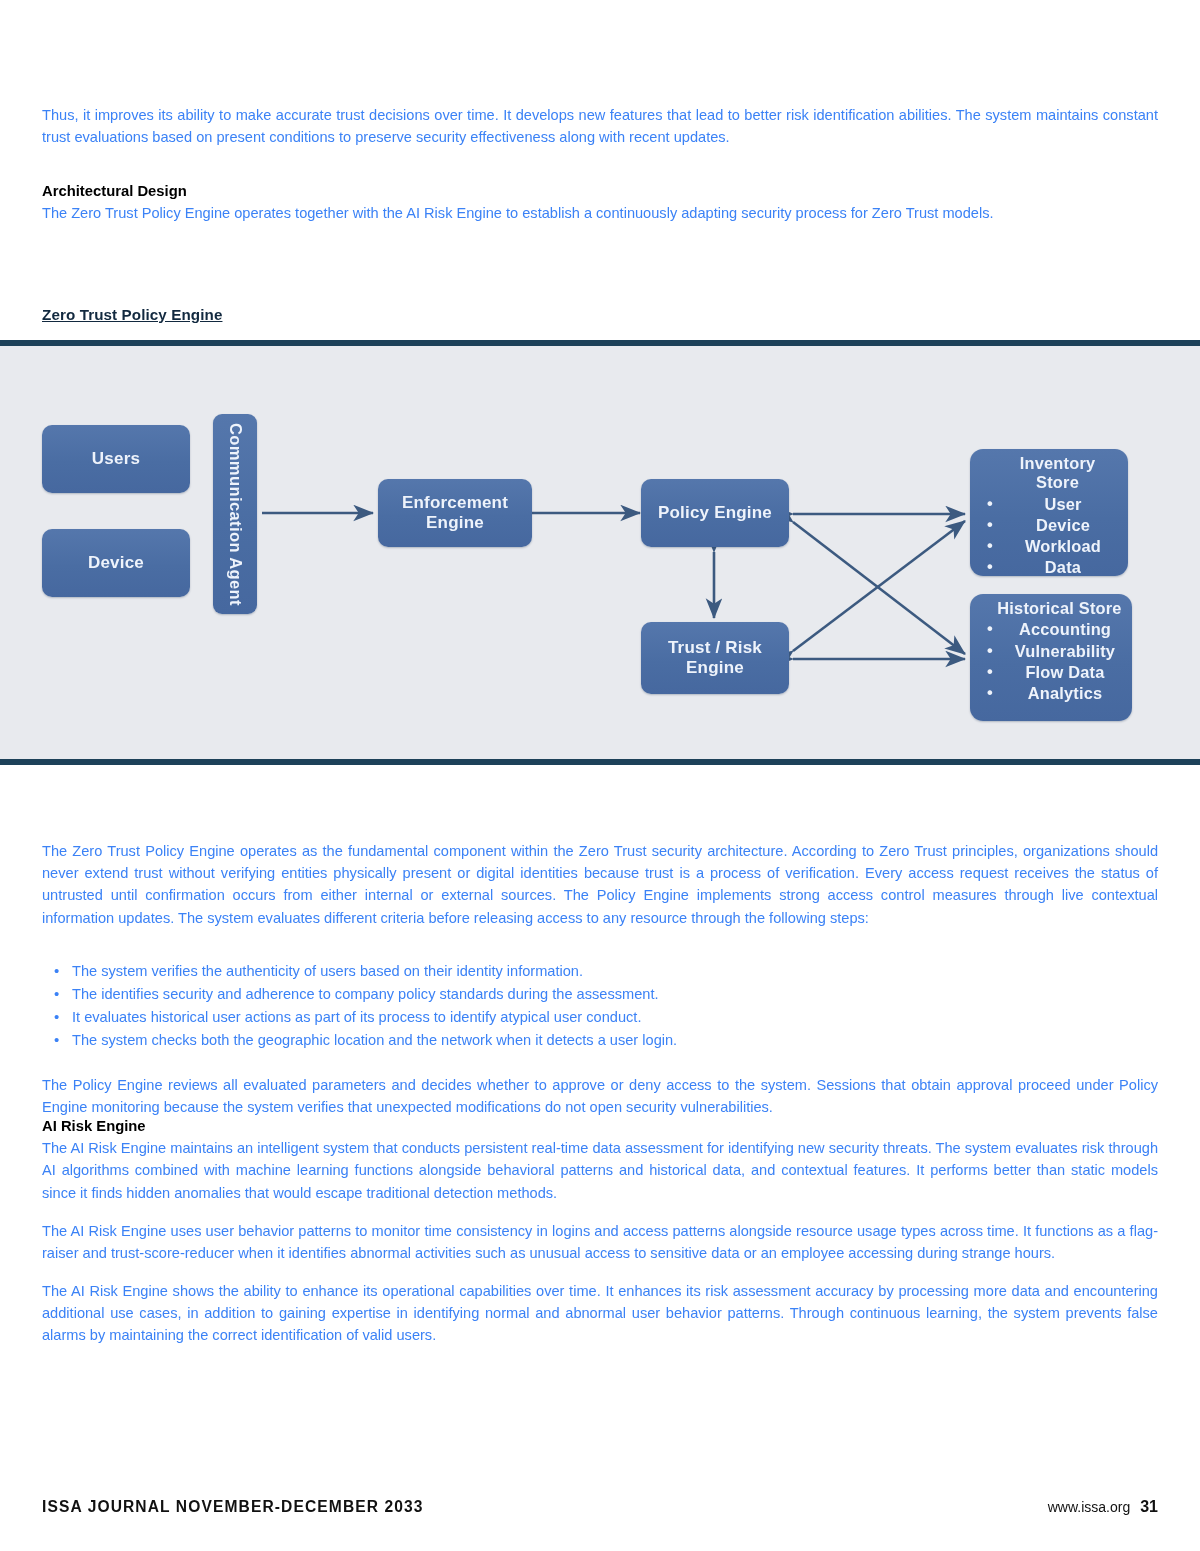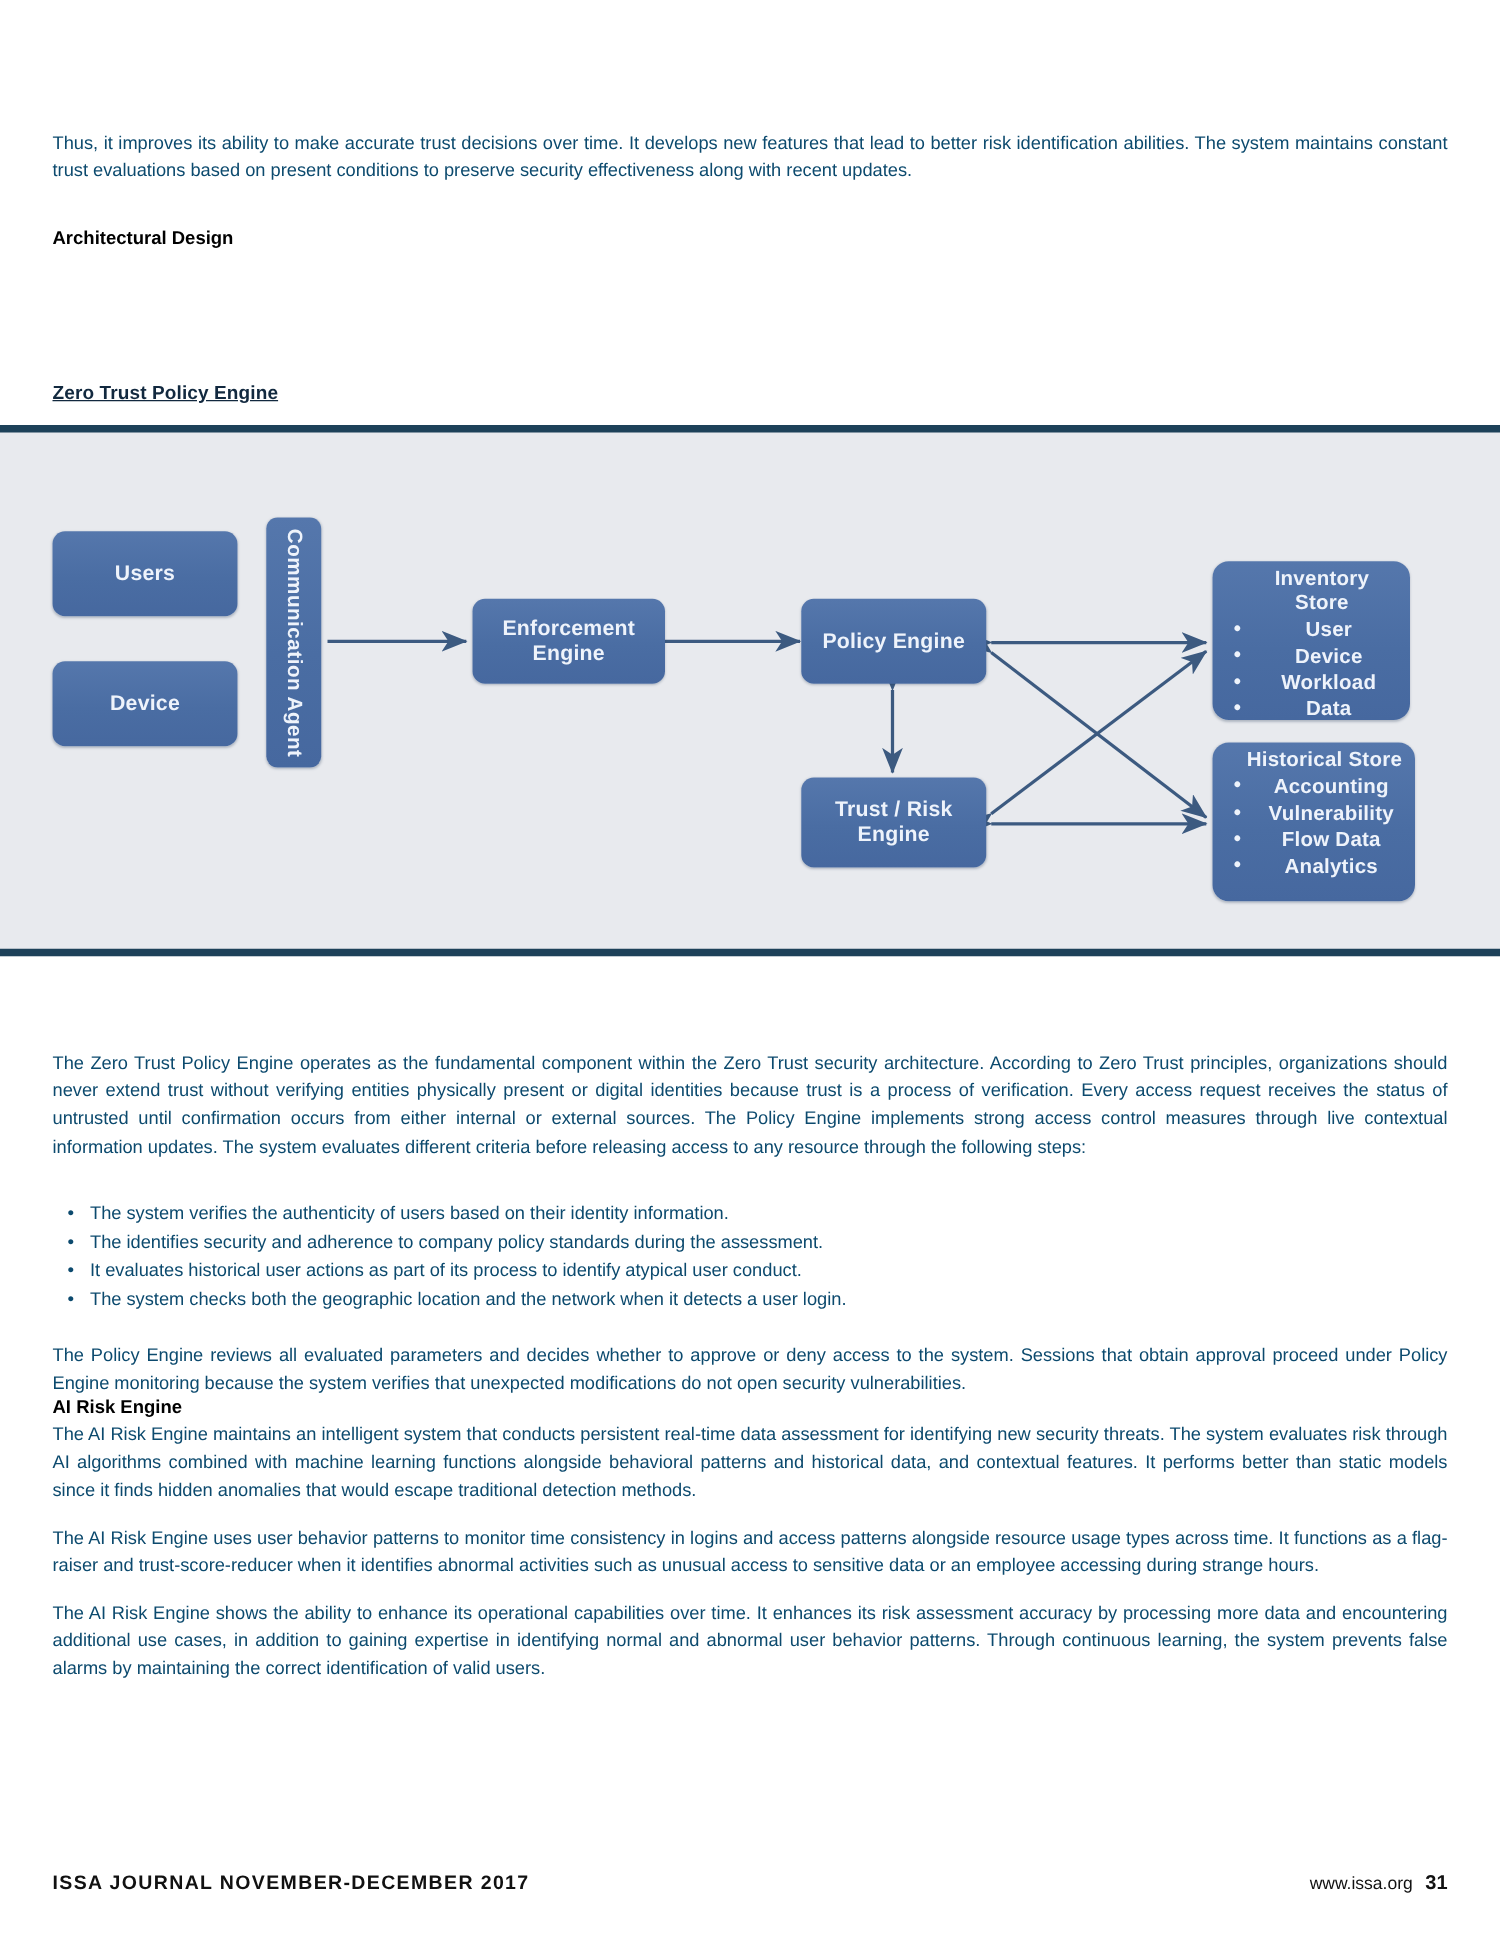--- a/index.html
+++ b/index.html
@@ -24,21 +24,21 @@
   .col {
     position: absolute;
     left: 42px;
     width: 1116px;
   }
   p.body, .bullets li {
     font-size: 14.6px;
     line-height: 1.52;
     text-align: justify;
     margin: 0;
-    color: #0c4a6e;
+    color: #3b82f6;
   }
   p.body + p.body { margin-top: 16px; }
   h3.sub {
     font-size: 14.8px;
     font-weight: bold;
     margin: 0;
     color: #000;
     line-height: 1.5;
   }
   .bullets {
@@ -195,20 +195,21 @@
 <body>
 
 <div class="page">
 
   <div class="col" style="top:104px;">
     <p class="body">Thus, it improves its ability to make accurate trust decisions over time. It develops new features that lead to better risk identification abilities. The system maintains constant trust evaluations based on present conditions to preserve security effectiveness along with recent updates.</p>
   </div>
 
   <div class="col" style="top:180px;">
     <h3 class="sub">Architectural Design</h3>
+    <p class="body">The Zero Trust Policy Engine operates together with the AI Risk Engine to establish a continuously adapting security process for Zero Trust models.</p>
   </div>
 
   <div class="fig-caption">Zero Trust Policy Engine</div>
 
   <div class="figure-band">
     <div class="figure-inner">
       <div class="diagram">
 
         <svg class="arrows" viewBox="0 0 1200 413">
           <defs>
@@ -291,19 +292,19 @@
   </div>
 
   <div class="col" style="top:1115px;">
     <h3 class="sub">AI Risk Engine</h3>
     <p class="body">The AI Risk Engine maintains an intelligent system that conducts persistent real-time data assessment for identifying new security threats. The system evaluates risk through AI algorithms combined with machine learning functions alongside behavioral patterns and historical data, and contextual features. It performs better than static models since it finds hidden anomalies that would escape traditional detection methods.</p>
     <p class="body">The AI Risk Engine uses user behavior patterns to monitor time consistency in logins and access patterns alongside resource usage types across time. It functions as a flag-raiser and trust-score-reducer when it identifies abnormal activities such as unusual access to sensitive data or an employee accessing during strange hours.</p>
     <p class="body">The AI Risk Engine shows the ability to enhance its operational capabilities over time. It enhances its risk assessment accuracy by processing more data and encountering additional use cases, in addition to gaining expertise in identifying normal and abnormal user behavior patterns. Through continuous learning, the system prevents false alarms by maintaining the correct identification of valid users.</p>
   </div>
 
   <div class="footer">
-    <div class="footer-left">ISSA JOURNAL NOVEMBER-DECEMBER 2017</div>
+    <div class="footer-left">ISSA JOURNAL NOVEMBER-DECEMBER 2033</div>
     <div class="footer-right">
       <span>www.issa.org</span><span class="footer-page">31</span>
     </div>
   </div>
 
 </div>
 
 </body></html>

